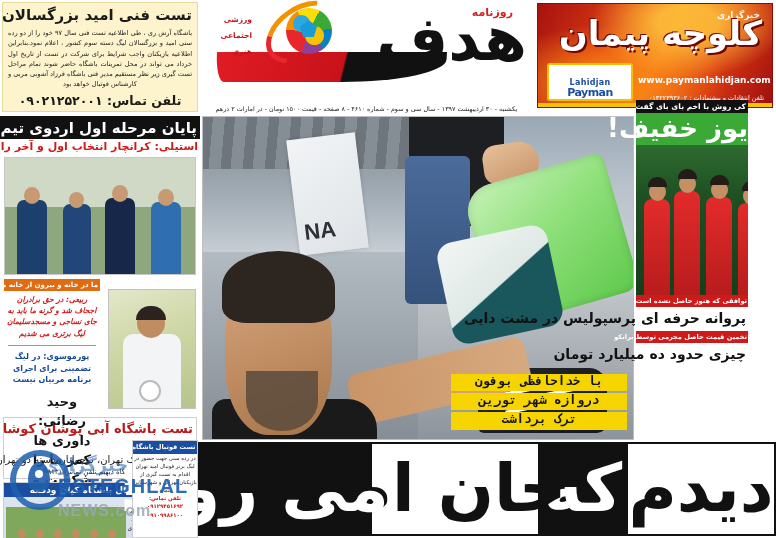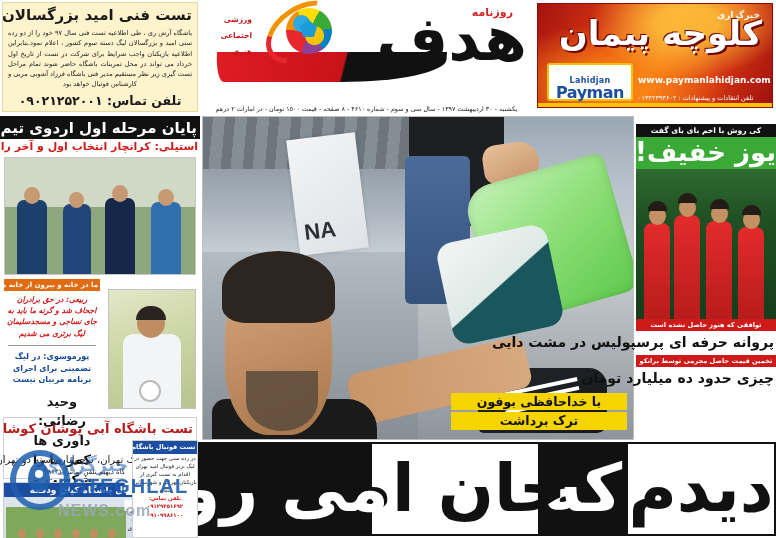--- a/index.html
+++ b/index.html
@@ -97,28 +97,28 @@
   .ad-payman .lahij {
     position:absolute; right:12px; top:6px; font-size:9px; color:#fff;
     font-weight:bold; opacity:.95;
   }
   .ad-payman .logo {
     position:absolute; left:9px; bottom:6px; width:86px; height:38px;
     background:#fff; border:2px solid #f2c200; border-radius:3px;
     display:flex; flex-direction:column; align-items:center; justify-content:center;
   }
   .ad-payman .logo .l1 { font-size:8px; font-weight:bold; color:#1b4ea0; letter-spacing:.3px;margin-top:12px; }
-  .ad-payman .logo .l2 { font-size:16px; font-weight:bold; color:#1b4ea0; line-height:1; letter-spacing:-.5px; }
+  .ad-payman .logo .l2 { font-size:11px; font-weight:bold; color:#1b4ea0; line-height:1; letter-spacing:-.5px; }
   .ad-payman .site {
     position:absolute; left:100px; bottom:22px; font-size:9px; color:#fff;
     direction:ltr; font-weight:bold;
   }
   .ad-payman .tel {
     position:absolute; left:100px; bottom:5px; right:8px;
-    font-size:6.5px; color:#fff; text-align:left; direction:rtl;
+    font-size:6.5px; color:#fff; text-align:right; direction:rtl;
   }
   .ad-payman .ystrip {
     position:absolute; left:0; bottom:0; width:100%; height:4px; background:#f5c400;
   }
 
   
   .colL { position:absolute; left:0; top:116px; width:200px; height:422px; }
   .kicker-black {
     background:#111; color:#fff; font-size:15px; font-weight:bold;
     text-align:center; padding:2.5px 3px; white-space:nowrap; letter-spacing:-.2px;
@@ -197,20 +197,21 @@
   }
   .ad-kian .team i:before{
     content:""; position:absolute; left:2px; top:-10px; width:8px; height:9px; border-radius:50%; background:#c08d63;
   }
 
   
   .colC { position:absolute; left:202px; top:116px; width:432px; height:324px; }
   .mainphoto {
     position:absolute; inset:0; overflow:hidden; border:1px solid #bdbdbd;
     background:linear-gradient(180deg,#9aa8b4 0%,#b9c3cc 22%,#c9ced2 45%,#8d949b 100%);
+    font-family:Liberation Mono, monospace;
   }
   .mp-stand {
     position:absolute; left:0; top:0; width:58%; height:46%;
     background:linear-gradient(180deg,#7c858f 0%,#a8b2bb 60%,#cfd5da 100%);
   }
   .mp-roof {
     position:absolute; left:0; top:0; width:52%; height:16%;
     background:repeating-linear-gradient(95deg,#6e757d 0 10px,#858d95 10px 22px);
   }
   .mp-crowd {
@@ -294,21 +295,21 @@
   .cap-yellow {
     position:absolute; right:6px; bottom:8px; width:176px; z-index:4;
   }
   .cap-yellow div {
     background:#f5d400; color:#111; font-size:12.5px; font-weight:bold;
     text-align:center; padding:1px 4px; margin-bottom:1.5px; white-space:nowrap;
     letter-spacing:-.4px; line-height:1.25;
   }
 
   
-  .colR { position:absolute; left:636px; top:124px; width:140px; height:324px; }
+  .colR { position:absolute; left:636px; top:100px; width:112px; height:324px; }
   .r-kicker {
     background:#111; color:#fff; font-size:7.6px; font-weight:bold;
     text-align:center; padding:2px; white-space:nowrap; letter-spacing:-.2px;
   }
   .r-head-green {
     background:#3aa935; color:#fff; font-size:26px; font-weight:bold;
     text-align:center; padding:2px 0 4px; line-height:1; letter-spacing:-1.5px;
     white-space:nowrap;
   }
   .r-photo {
@@ -507,20 +508,21 @@
       <div class="mp-arm"></div>
       <div class="mp-keeper">
         <div class="shirt"></div>
         <div class="face"></div>
         <div class="beard"></div>
         <div class="hair"></div>
       </div>
 
       <div class="cap-yellow">
         <div>با خداحافظی بوفون</div>
+        <div>دروازه شهر تورین</div>
         <div>ترک برداشت</div>
       </div>
     </div>
   </div>
 
   <div class="colR">
     <div class="r-kicker">کی روش با اخم بای بای گفت</div>
     <div class="r-head-green">یوز خفیف!</div>
 
     <div class="r-photo">

